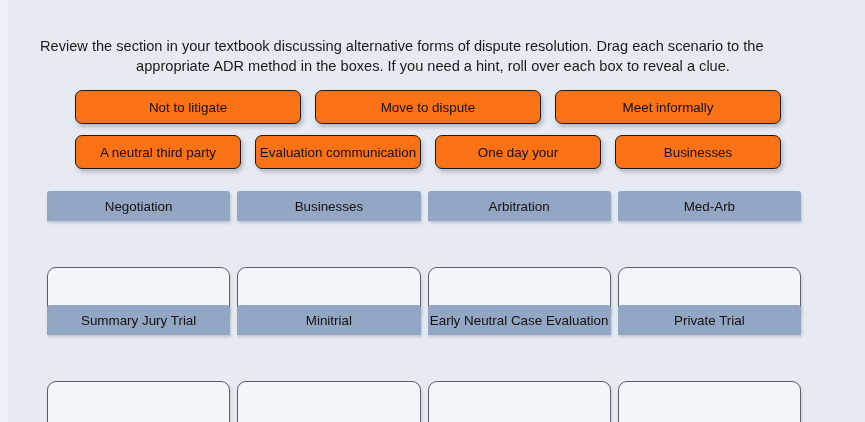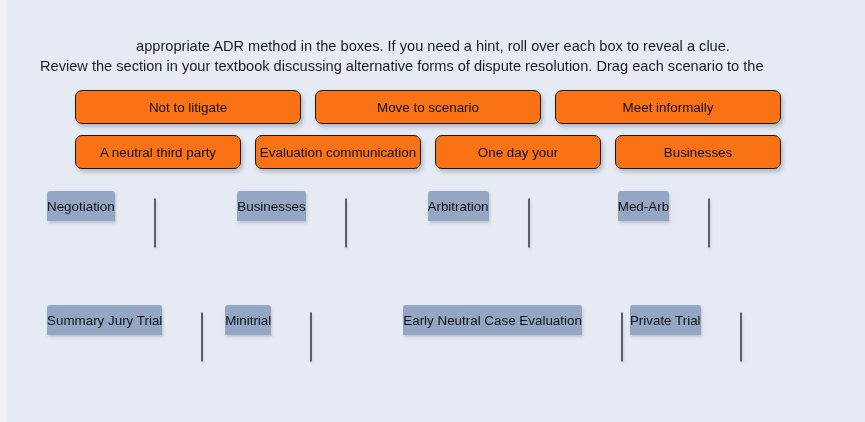--- a/index.html
+++ b/index.html
@@ -86,20 +86,21 @@
     width: 754px;
     display: flex;
     gap: 7px;
   }
   #group-row-0 { top: 191px; }
   #group-row-1 { top: 305px; }
 
   .group {
     flex: 1 1 0;
     display: flex;
+    flex-direction: column;
     gap: 39px;
   }
 
   .group-header {
     height: 30px;
     background: #93a6c3;
     border-radius: 3px 3px 0 0;
     display: flex;
     align-items: center;
     justify-content: center;
@@ -123,27 +124,27 @@
   }
 </style>
 </head>
 <body>
 
 <div id="page-frame"></div>
 
 <div id="content">
 
   <div id="instructions">
+    <span class="line line-1">Review the section in your textbook discussing alternative forms of dispute resolution. Drag each scenario to the</span>
     <span class="line line-2">appropriate ADR method in the boxes. If you need a hint, roll over each box to reveal a clue.</span>
-    <span class="line line-1">Review the section in your textbook discussing alternative forms of dispute resolution. Drag each scenario to the</span>
   </div>
 
   <div class="tile-row" id="tile-row-0">
     <div class="tile">Not to litigate</div>
-    <div class="tile">Move to scenario</div>
+    <div class="tile">Move to dispute</div>
     <div class="tile">Meet informally</div>
   </div>
 
   <div class="tile-row" id="tile-row-1">
     <div class="tile">A neutral third party</div>
     <div class="tile">Evaluation communication</div>
     <div class="tile">One day your</div>
     <div class="tile">Businesses</div>
   </div>
 

